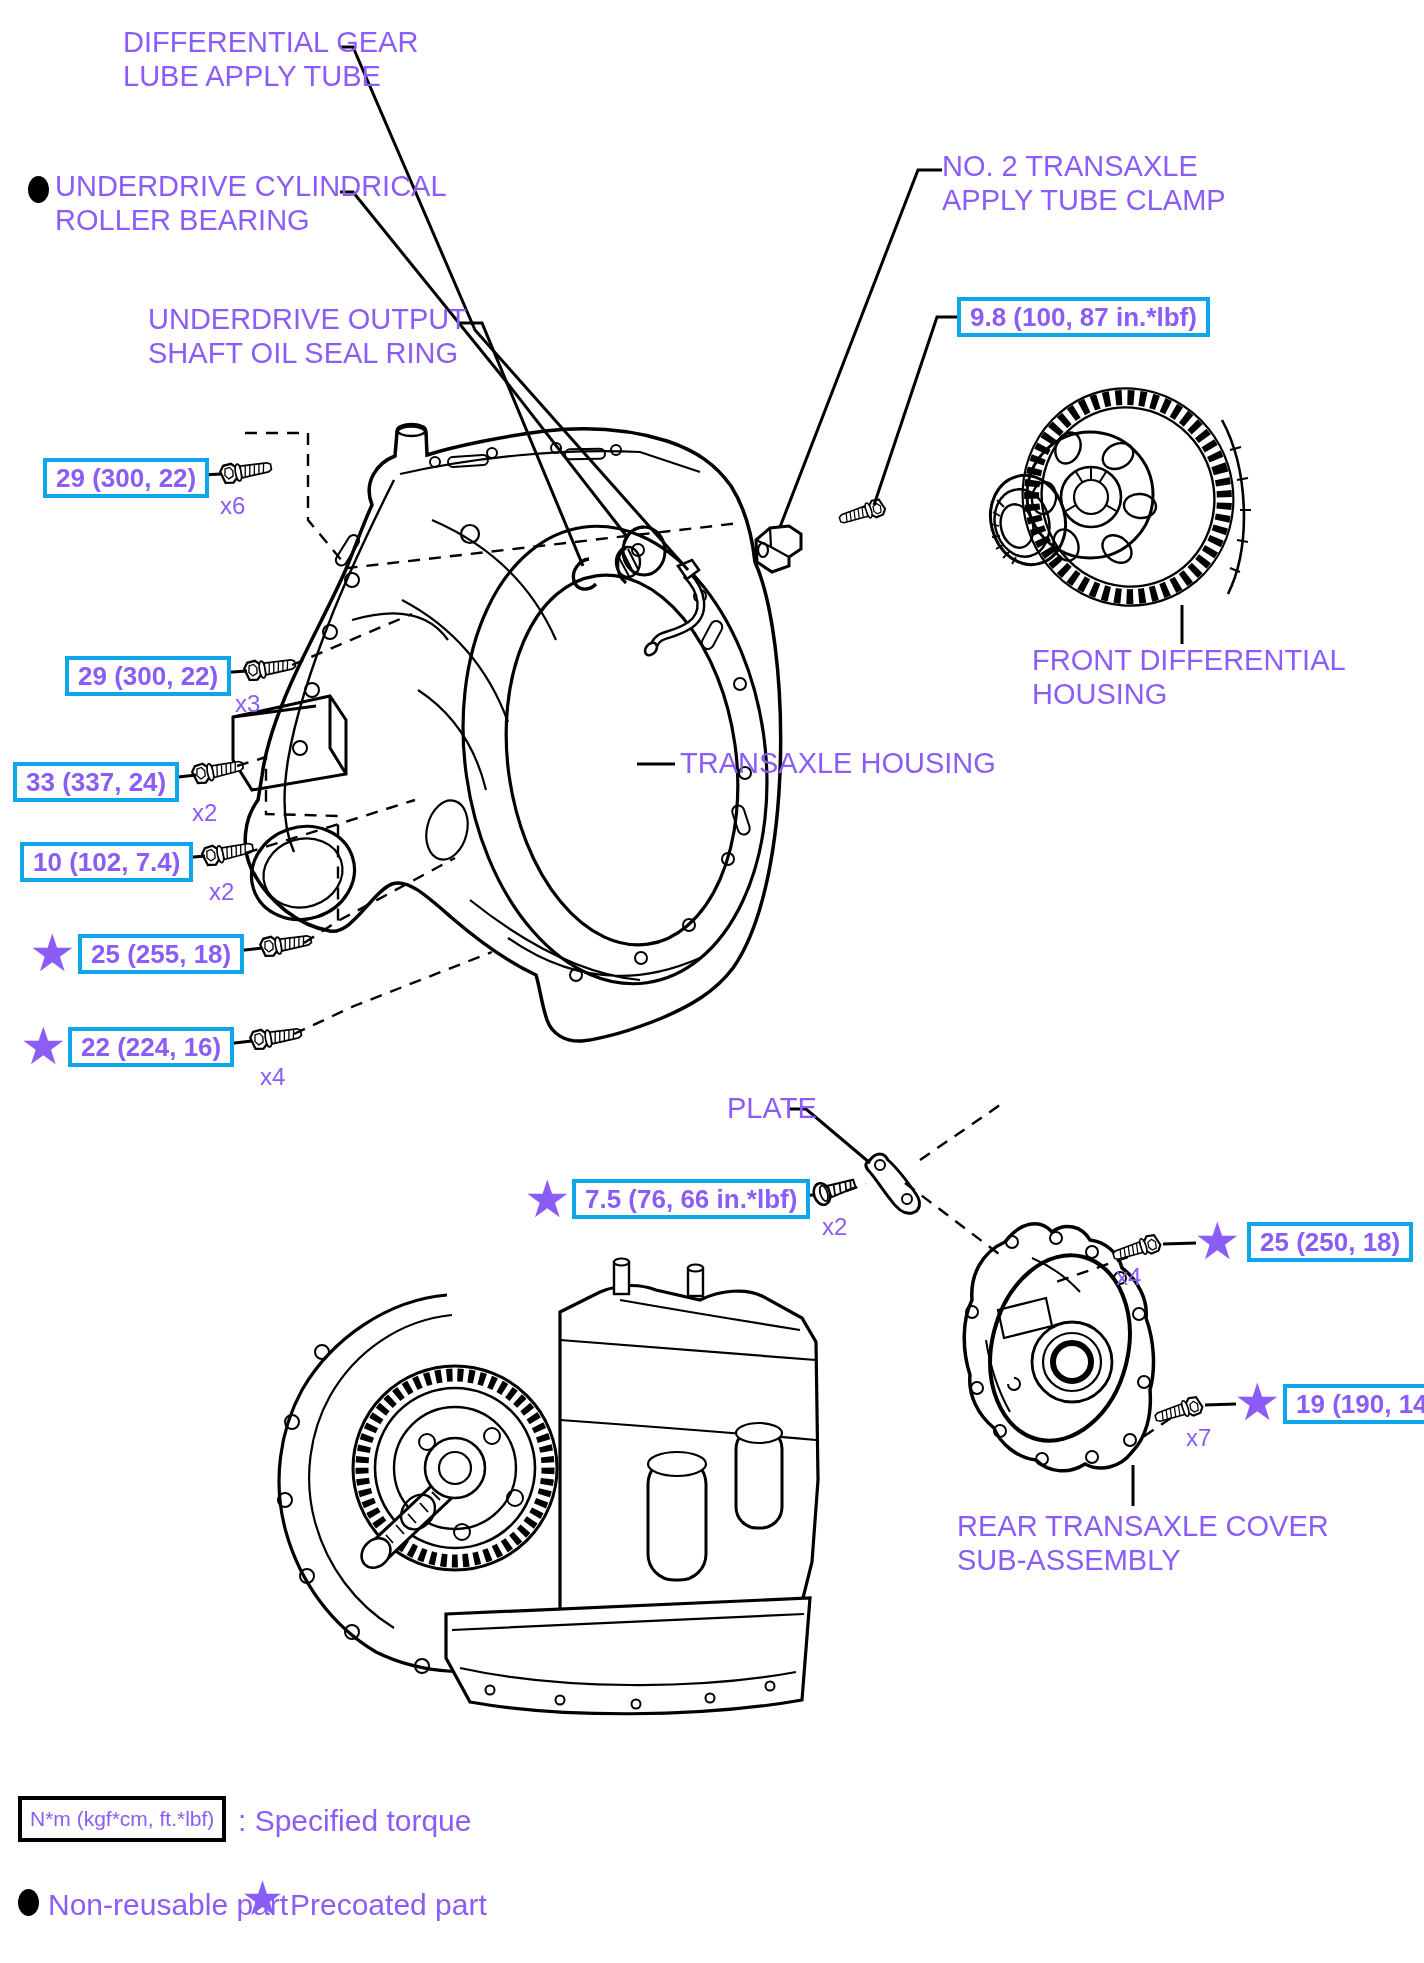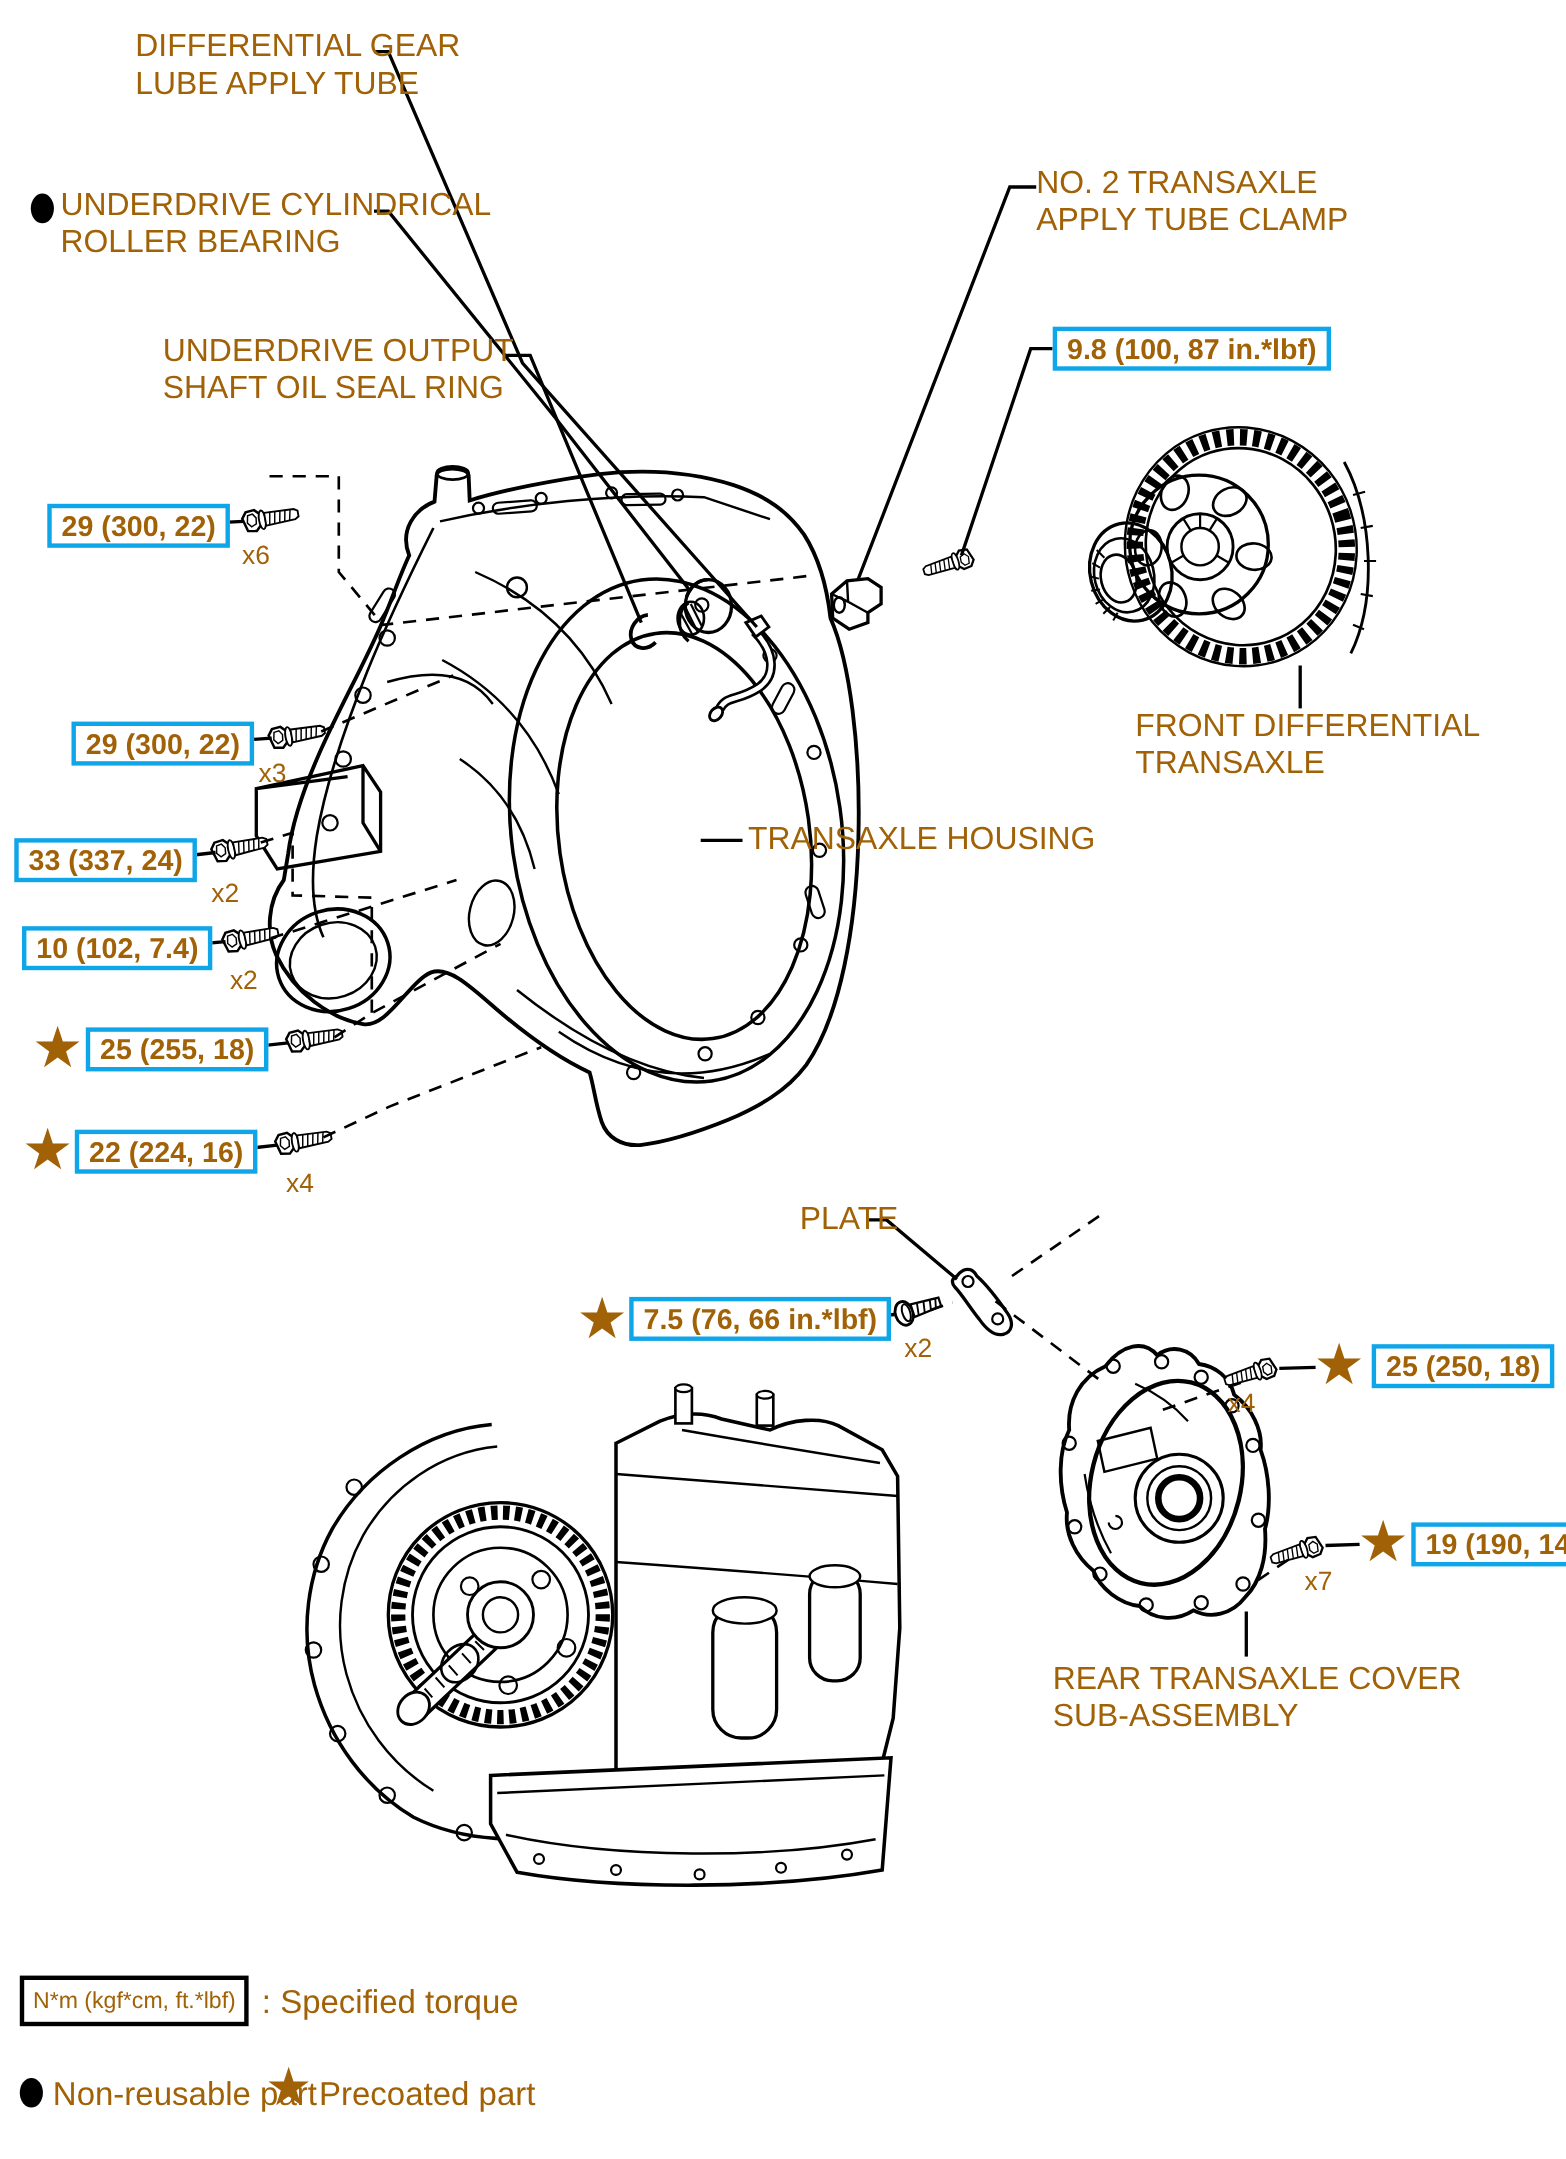--- a/index.html
+++ b/index.html
@@ -1,18 +1,18 @@
 <!DOCTYPE html>
 <html><head>
 <meta charset="utf-8">
 <style>
   html,body{margin:0;padding:0;background:#888;}
   .canvas{
     position:relative;width:1424px;height:1963px;background:#ffffff;
-    font-family:"Liberation Sans","DejaVu Sans",sans-serif;color:#a16207;overflow:hidden;
+    font-family:"Liberation Sans","DejaVu Sans",sans-serif;color:#8b5cf6;overflow:hidden;
   }
   .art{position:absolute;left:0;top:0;}
   .part-label{position:absolute;font-size:29px;line-height:34px;white-space:nowrap;}
   .tbox{
     position:absolute;border:4px solid #0ea5e9;background:#fff;
     font-weight:bold;font-size:26px;line-height:32px;height:32px;
     padding:0 9px;white-space:nowrap;display:flex;align-items:center;justify-content:center;
   }
   .qty{position:absolute;font-size:24px;line-height:28px;white-space:nowrap;}
   .star{
@@ -315,21 +315,21 @@
     <div>SHAFT OIL SEAL RING</div>
   </div>
 
   <div class="part-label" style="left:942px;top:149px">
     <div>NO. 2 TRANSAXLE</div>
     <div>APPLY TUBE CLAMP</div>
   </div>
 
   <div class="part-label" style="left:1032px;top:643px">
     <div>FRONT DIFFERENTIAL</div>
-    <div>TRANSAXLE</div>
+    <div>HOUSING</div>
   </div>
 
   <div class="part-label" style="left:680px;top:746px">
     <div>TRANSAXLE HOUSING</div>
   </div>
 
   <div class="part-label" style="left:727px;top:1091px">
     <div>PLATE</div>
   </div>
 

